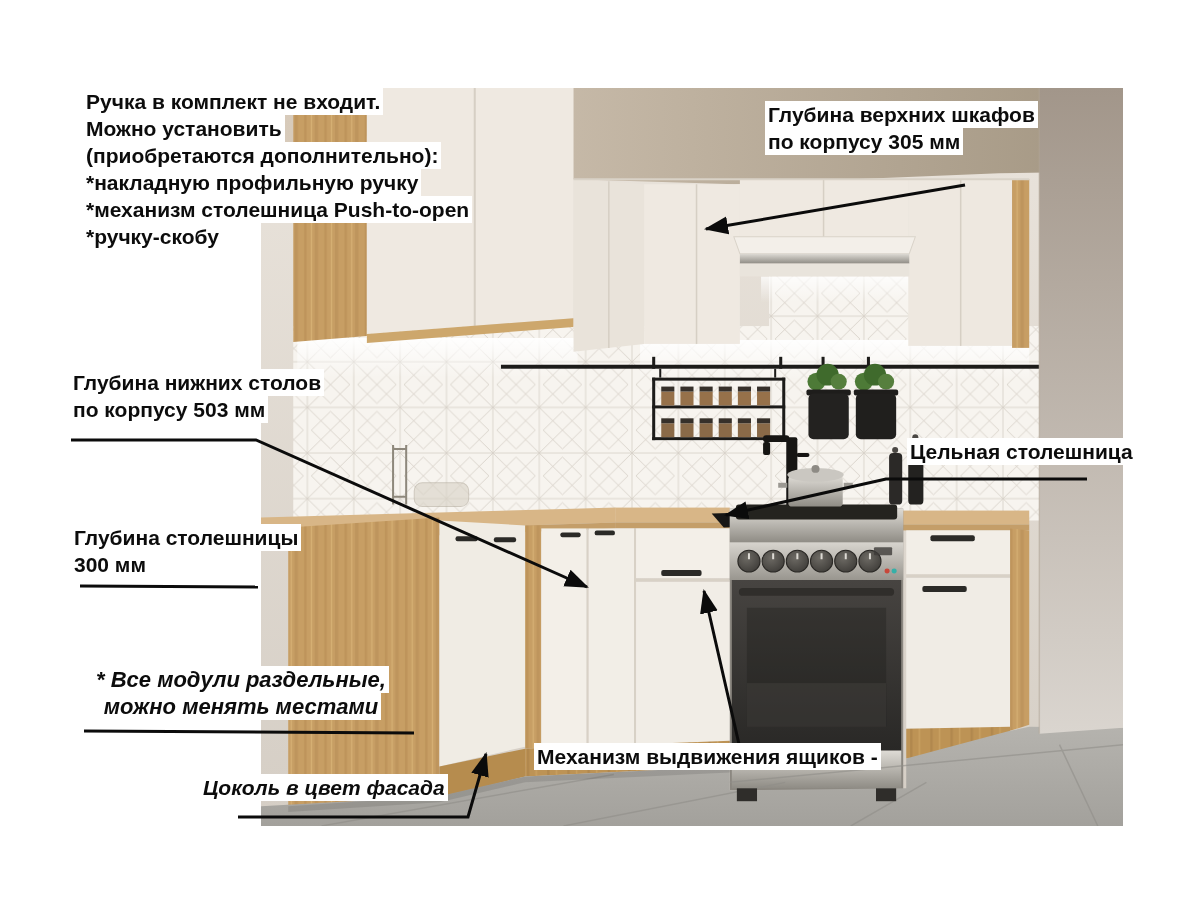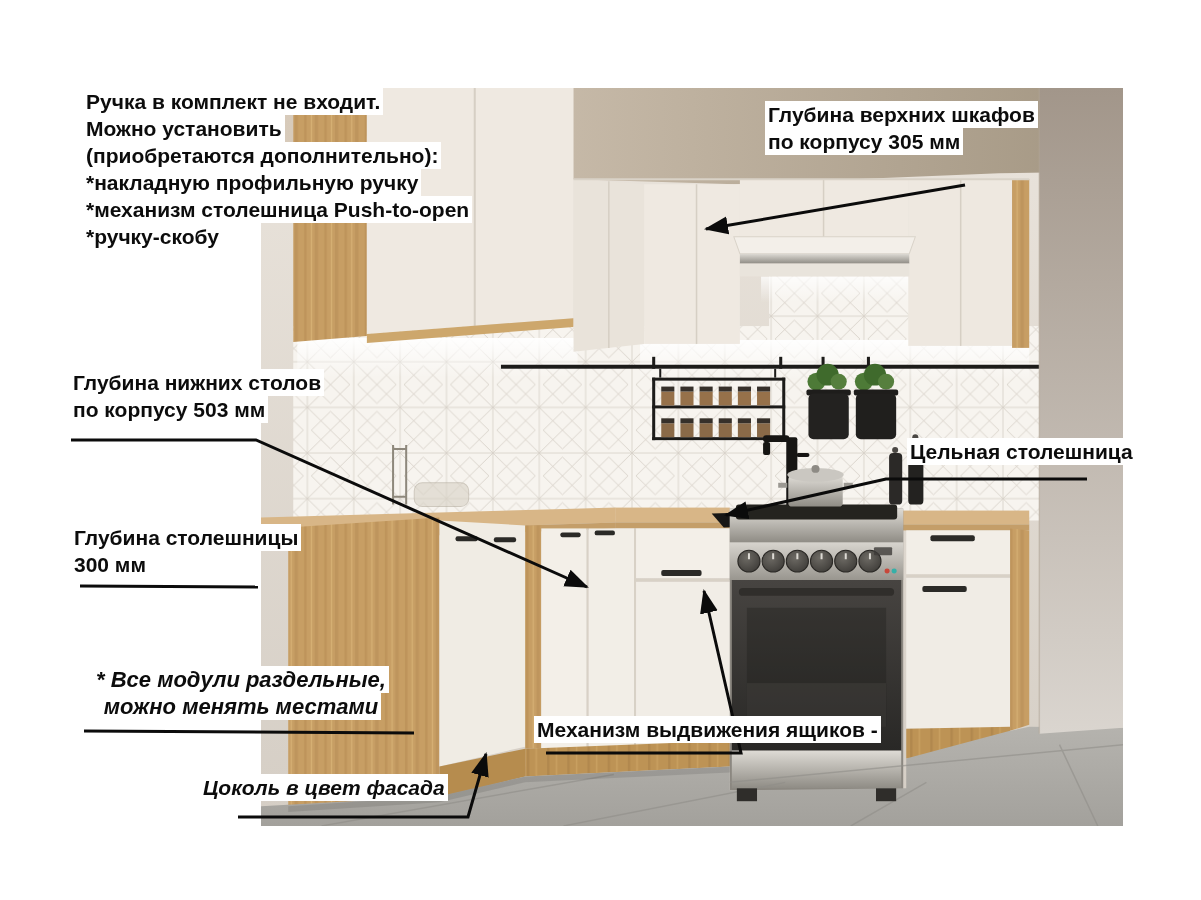--- a/index.html
+++ b/index.html
@@ -13,21 +13,21 @@
   .label .ln{display:block;}
   .label .ln span{background:#ffffff;padding:0 3px;display:inline-block;}
   .label.italic{font-style:italic;font-size:22px;text-align:center;}
   #lbl-handle{left:83px;top:88px;}
   #lbl-upper{left:765px;top:101px;}
   #lbl-base{left:46px;top:369px;margin-left:24px;}
   #lbl-counter{left:71px;top:524px;}
   #lbl-solid{left:875px;top:438px;margin-left:32px;}
   #lbl-modules{left:93px;top:666px;}
   #lbl-plinth{left:200px;top:774px;font-style:italic;}
-  #lbl-drawer{left:534px;top:716px;}
+  #lbl-drawer{left:534px;top:743px;}
 </style>
 </head>
 <body>
 
 <div id="canvas">
 
   <div class="photo">
     <svg viewBox="0 0 855 744" preserveAspectRatio="none">
       <defs>
         <linearGradient id="wallg" x1="0" y1="0" x2="0" y2="1">

